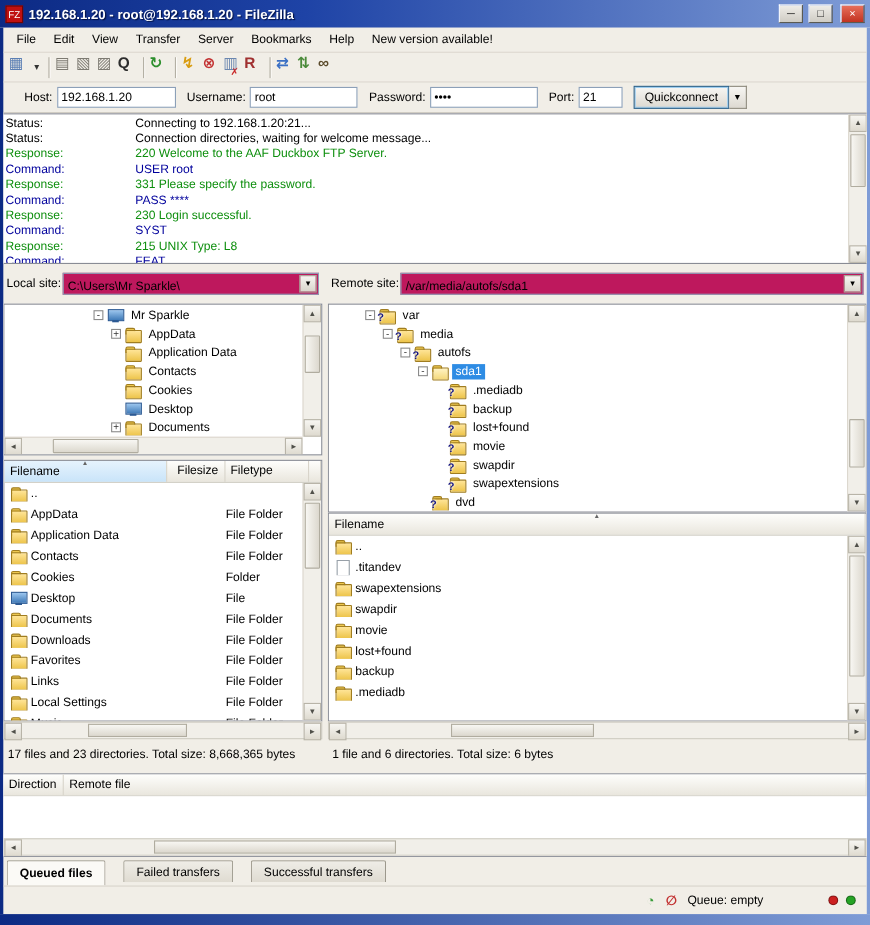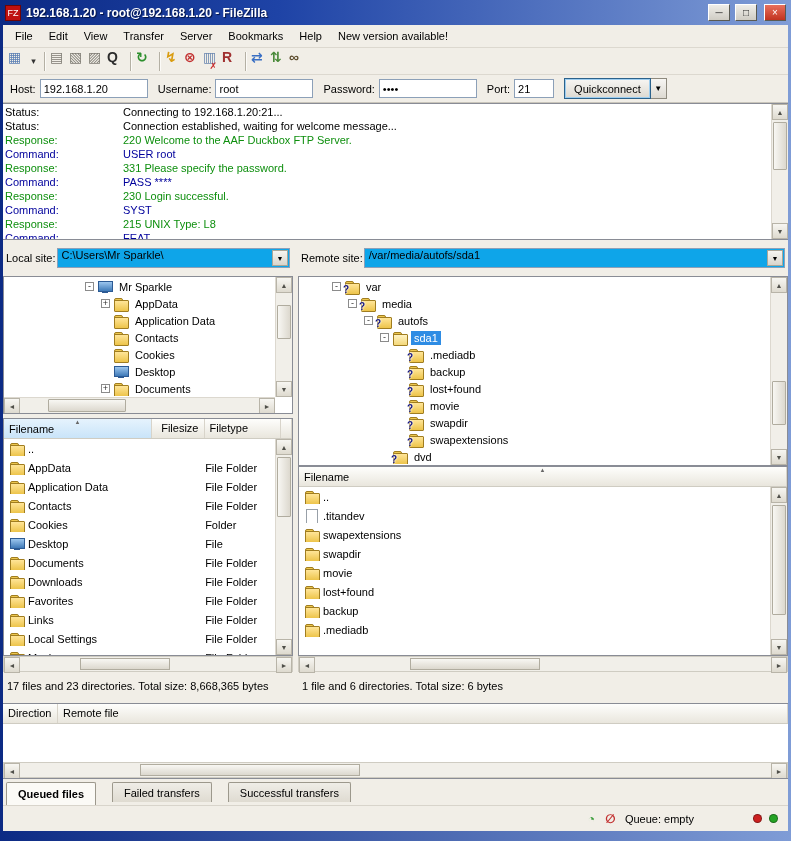--- a/index.html
+++ b/index.html
@@ -26,21 +26,21 @@
   .tb{position:relative;display:flex;align-items:center;justify-content:center}
   .tb.icon{width:25px;height:22px}
   .tb.dd{width:13px;height:22px}
   .tb.sep{width:2px;height:19px;border-left:1px solid #b4b0a4;border-right:1px solid #fcfbf8;margin:0 4px}
   .tb .g{font-size:14px;font-weight:bold;line-height:1}
   .tb.dd .g{font-size:9px;font-weight:normal}
   .tb .ov{position:absolute;right:2px;bottom:1px;color:#c92a2a;font-size:9px;font-style:normal;font-weight:bold}
   .tb .ov:empty,.tb .g:empty{display:none}
   .qc{height:28px;display:flex;align-items:center;padding:0 7px;border-bottom:1px solid #c9c5bb}
   .qc label{margin:0 4px 0 10px;white-space:nowrap}
-  .qc label:first-child{margin-left:0}
+  .qc label:first-child{margin-left:12px}
   .qc input{height:19px;border:1px solid #8ca0b8;padding:0 3px;font:11px "Liberation Sans","DejaVu Sans",sans-serif}
   .in-host{width:108px}.in-user{width:98px}.in-pass{width:98px}.in-port{width:40px}
   .qc-btn{height:21px;margin-left:10px;padding:0 9px;font:11px "Liberation Sans",sans-serif;
     background:linear-gradient(#f7f6f3,#ddd9d1);border:1px solid #2c628b;box-shadow:0 0 0 1px #9dcdef inset;cursor:default}
   .qc-dd{height:21px;width:16px;display:flex;align-items:center;justify-content:center;font-size:8px;
     background:linear-gradient(#f7f6f3,#ddd9d1);border:1px solid #8e8a7e;border-left:none}
   
   .log{height:137px;background:#fff;border-top:1px solid #898c95;border-bottom:1px solid #898c95;
     position:relative;overflow:hidden}
   .log-lines{position:absolute;left:2px;top:1px;right:19px;bottom:0;overflow:hidden}
@@ -66,22 +66,22 @@
   .hbar{height:16px;display:flex;background:#f1efe9;border:1px solid #cfccc2}
   .hbar .sb-track{flex:1;position:relative}
   .hbar .sb-thumb{position:absolute;top:1px;bottom:1px;background:linear-gradient(#f8f7f3,#dcd8ce);border:1px solid #b0ac9f}
   
   .panes{height:457px;display:flex;overflow:hidden}
   .pane-left{width:290px;display:flex;flex-direction:column}
   .splitter-v{width:5px;cursor:col-resize}
   .pane-right{flex:1;display:flex;flex-direction:column;overflow:hidden}
   .sitebar{height:36px;display:flex;align-items:center;gap:1px;padding:0 3px}
   .sitebar .lbl{white-space:nowrap}
-  .combo{flex:1;height:20px;background:#0ea5e9;border:1px solid #8ca0b8;position:relative;
-    display:flex;align-items:flex-start;padding:0 25px 0 4px;white-space:nowrap;overflow:hidden}
+  .combo{flex:1;height:20px;background:#be185d;border:1px solid #8ca0b8;position:relative;
+    display:flex;align-items:flex-end;padding:0 25px 0 4px;white-space:nowrap;overflow:hidden}
   .combo .dd-btn{position:absolute;right:1px;top:1px;bottom:1px;width:16px;display:flex;align-items:center;
     justify-content:center;font-size:7px;background:linear-gradient(#f6f5f1,#d9d5cc);border:1px solid #aaa698}
   .tree{background:#fff;border:1px solid #898c95;position:relative;overflow:hidden}
   .tree.local{height:138px}
   .tree.remote{height:190px}
   .tree-rows{position:absolute;left:1px;top:1px;right:18px;bottom:1px;overflow:hidden}
   .tree.local .tree-rows{bottom:17px}
   .trow{height:17px;display:flex;align-items:center;white-space:nowrap}
   .tindent{flex:0 0 auto;height:1px}
   .tbox{flex:0 0 9px;width:9px;height:9px;margin:0 3px 0 0;border:1px solid #8b8b8b;background:#fff;
@@ -283,21 +283,21 @@
     <div class="log" data-name="message-log-panel">
       <div class="log-lines" data-name="message-log">
 
           <div class="log-line status" data-name="log-line">
             <span class="log-label">Status:</span>
             <span class="log-text">Connecting to 192.168.1.20:21...</span>
           </div>
 
           <div class="log-line status" data-name="log-line">
             <span class="log-label">Status:</span>
-            <span class="log-text">Connection established, waiting for welcome message...</span>
+            <span class="log-text">Connection directories, waiting for welcome message...</span>
           </div>
 
           <div class="log-line response" data-name="log-line">
             <span class="log-label">Response:</span>
             <span class="log-text">220 Welcome to the AAF Duckbox FTP Server.</span>
           </div>
 
           <div class="log-line command" data-name="log-line">
             <span class="log-label">Command:</span>
             <span class="log-text">USER root</span>

